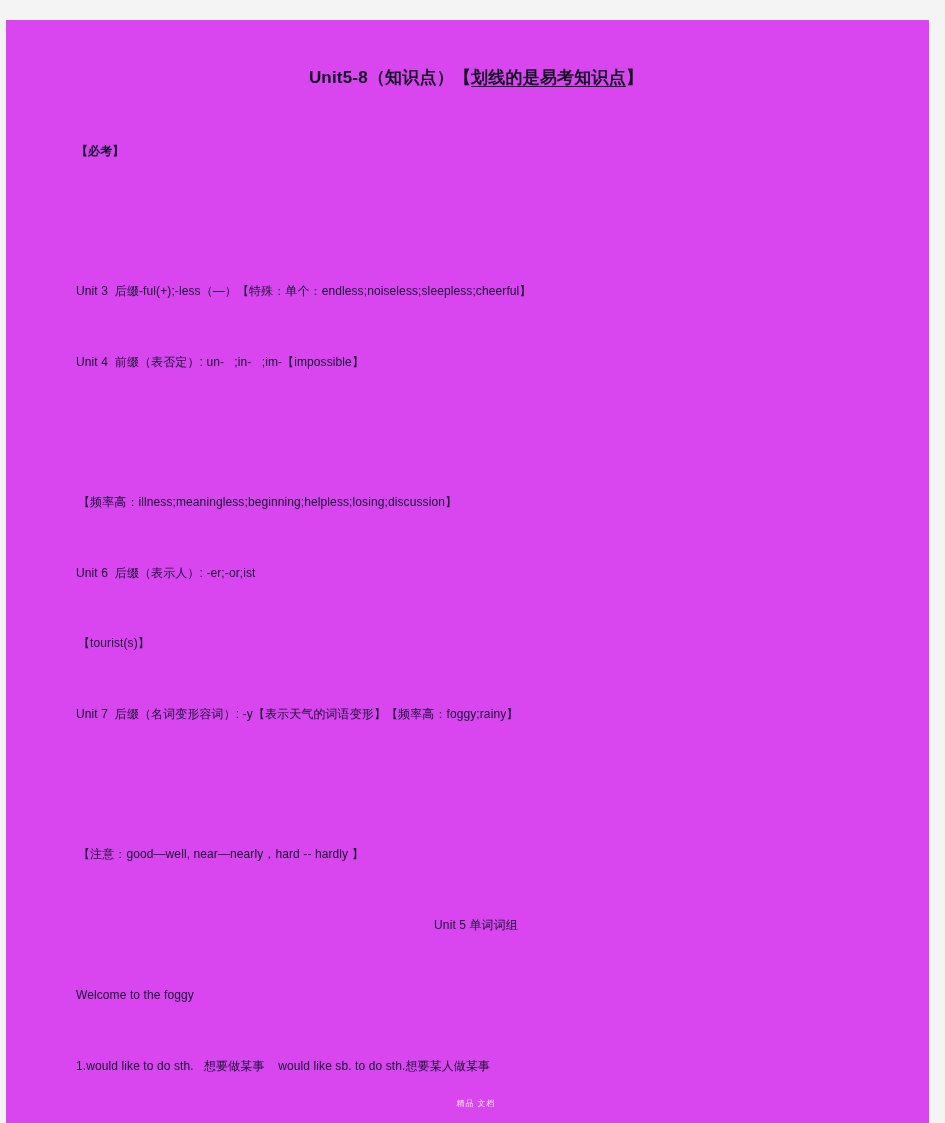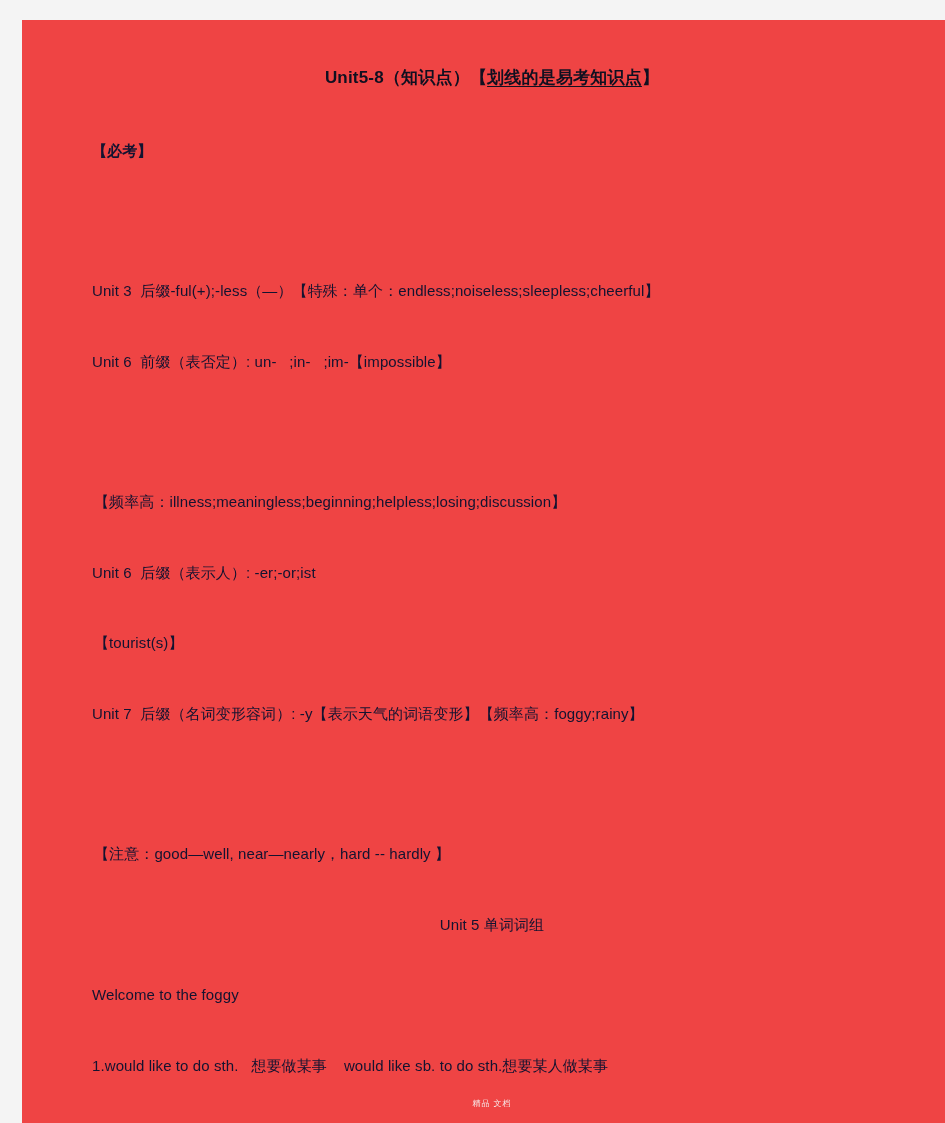--- a/index.html
+++ b/index.html
@@ -8,25 +8,25 @@
   }
   body {
     width: 945px;
     height: 1123px;
     background: #f4f4f4;
     font-family: "Liberation Sans", "DejaVu Sans", sans-serif;
     overflow: hidden;
   }
   .page {
     position: absolute;
-    left: 22px;
+    left: 6px;
     top: 20px;
     width: 923px;
     height: 1103px;
-    background: #ef4444;
+    background: #d946ef;
     box-sizing: border-box;
     overflow: hidden;
   }
   .page-inner {
     position: absolute;
     left: 70px;
     top: 0;
     width: 800px;
     height: 100%;
   }
@@ -43,21 +43,21 @@
     width: 800px;
     letter-spacing: 0.2px;
   }
   .doc-title .u {
     text-decoration: underline;
     text-underline-offset: 3px;
   }
   .body-line {
     position: absolute;
     left: 0;
-    font-size: 15px;
+    font-size: 12px;
     line-height: 22px;
     color: #131330;
     white-space: pre;
     letter-spacing: 0.1px;
   }
   .body-line.bold {
     font-weight: bold;
   }
   .body-line.indent {
     left: 2px;
@@ -84,21 +84,21 @@
 <body>
 
 <div class="page">
   <div class="page-inner">
 
     <h1 class="doc-title"><span>Unit5-8（知识点）【</span><span class="u">划线的是易考知识点</span><span>】</span></h1>
 
     <div class="body-line bold" style="top:120px;">【必考】</div>
 
     <div class="body-line" style="top:260px;">Unit 3  后缀-ful(+);-less（—）【特殊：单个：endless;noiseless;sleepless;cheerful】</div>
-    <div class="body-line" style="top:331px;">Unit 6  前缀（表否定）: un-   ;in-   ;im-【impossible】</div>
+    <div class="body-line" style="top:331px;">Unit 4  前缀（表否定）: un-   ;in-   ;im-【impossible】</div>
     <div class="body-line indent" style="top:471px;">【频率高：illness;meaningless;beginning;helpless;losing;discussion】</div>
     <div class="body-line" style="top:542px;">Unit 6  后缀（表示人）: -er;-or;ist</div>
     <div class="body-line indent" style="top:612px;">【tourist(s)】</div>
     <div class="body-line" style="top:683px;">Unit 7  后缀（名词变形容词）: -y【表示天气的词语变形】【频率高：foggy;rainy】</div>
     <div class="body-line indent" style="top:823px;">【注意：good—well, near—nearly，hard -- hardly 】</div>
     <div class="body-line centered" style="top:894px;">Unit 5 单词词组</div>
     <div class="body-line" style="top:964px;">Welcome to the foggy</div>
     <div class="body-line" style="top:1035px;">1.would like to do sth.   想要做某事    would like sb. to do sth.想要某人做某事</div>
 
     <div class="footer-watermark">精品 文档</div>

